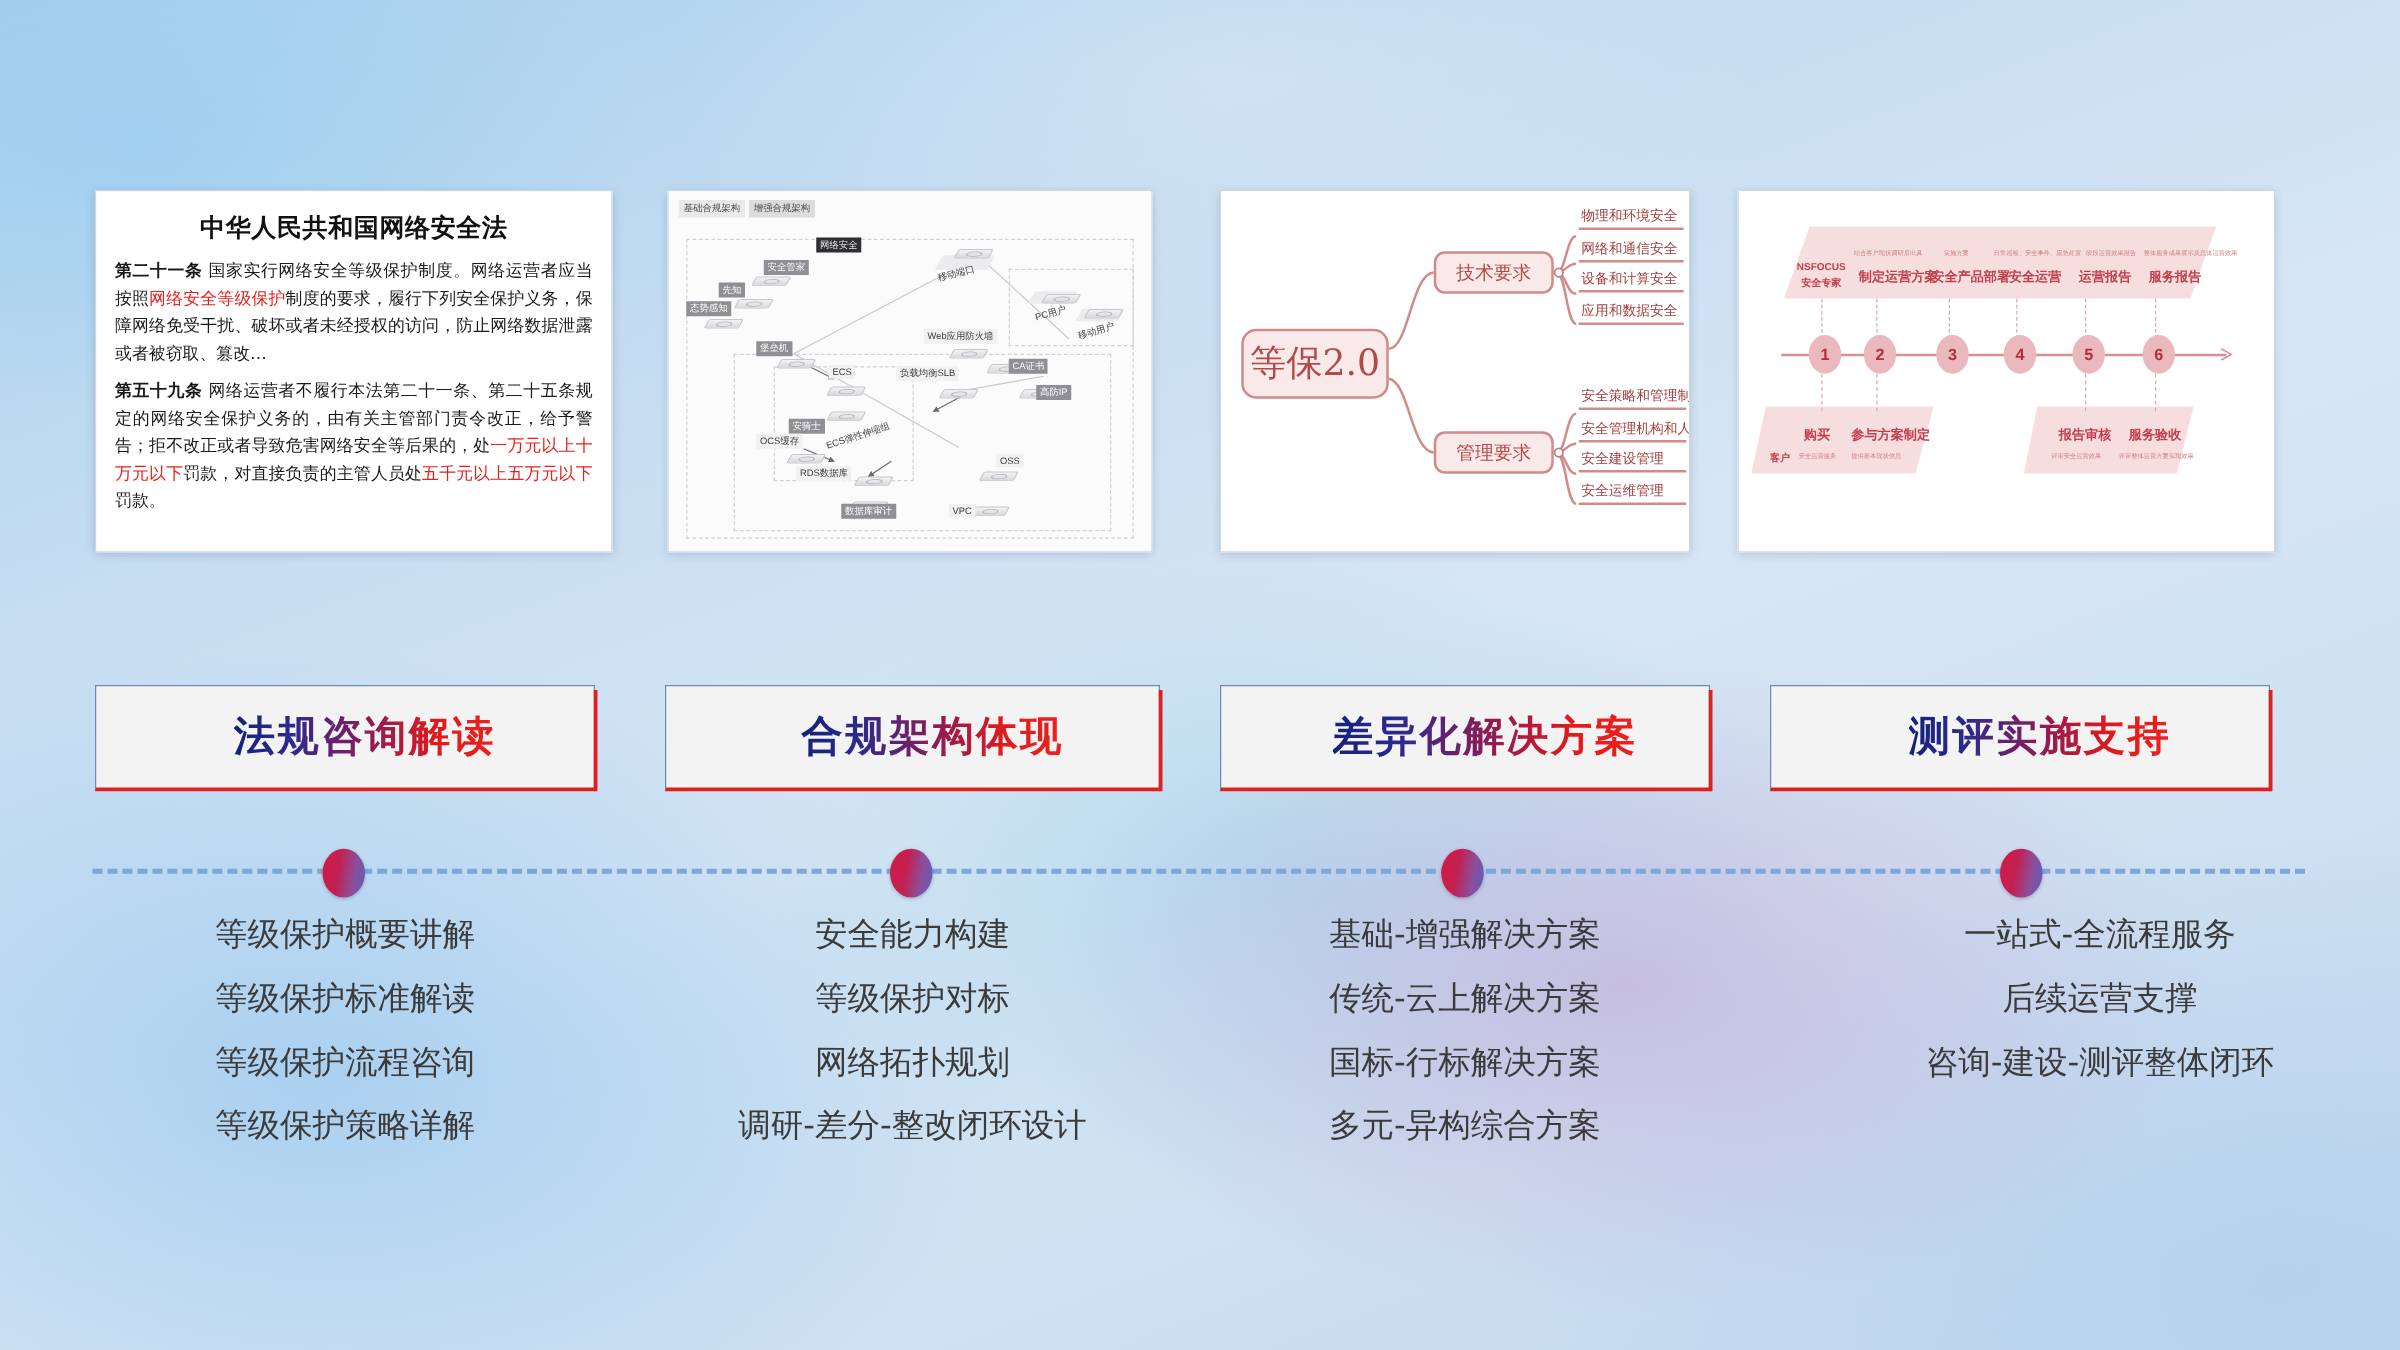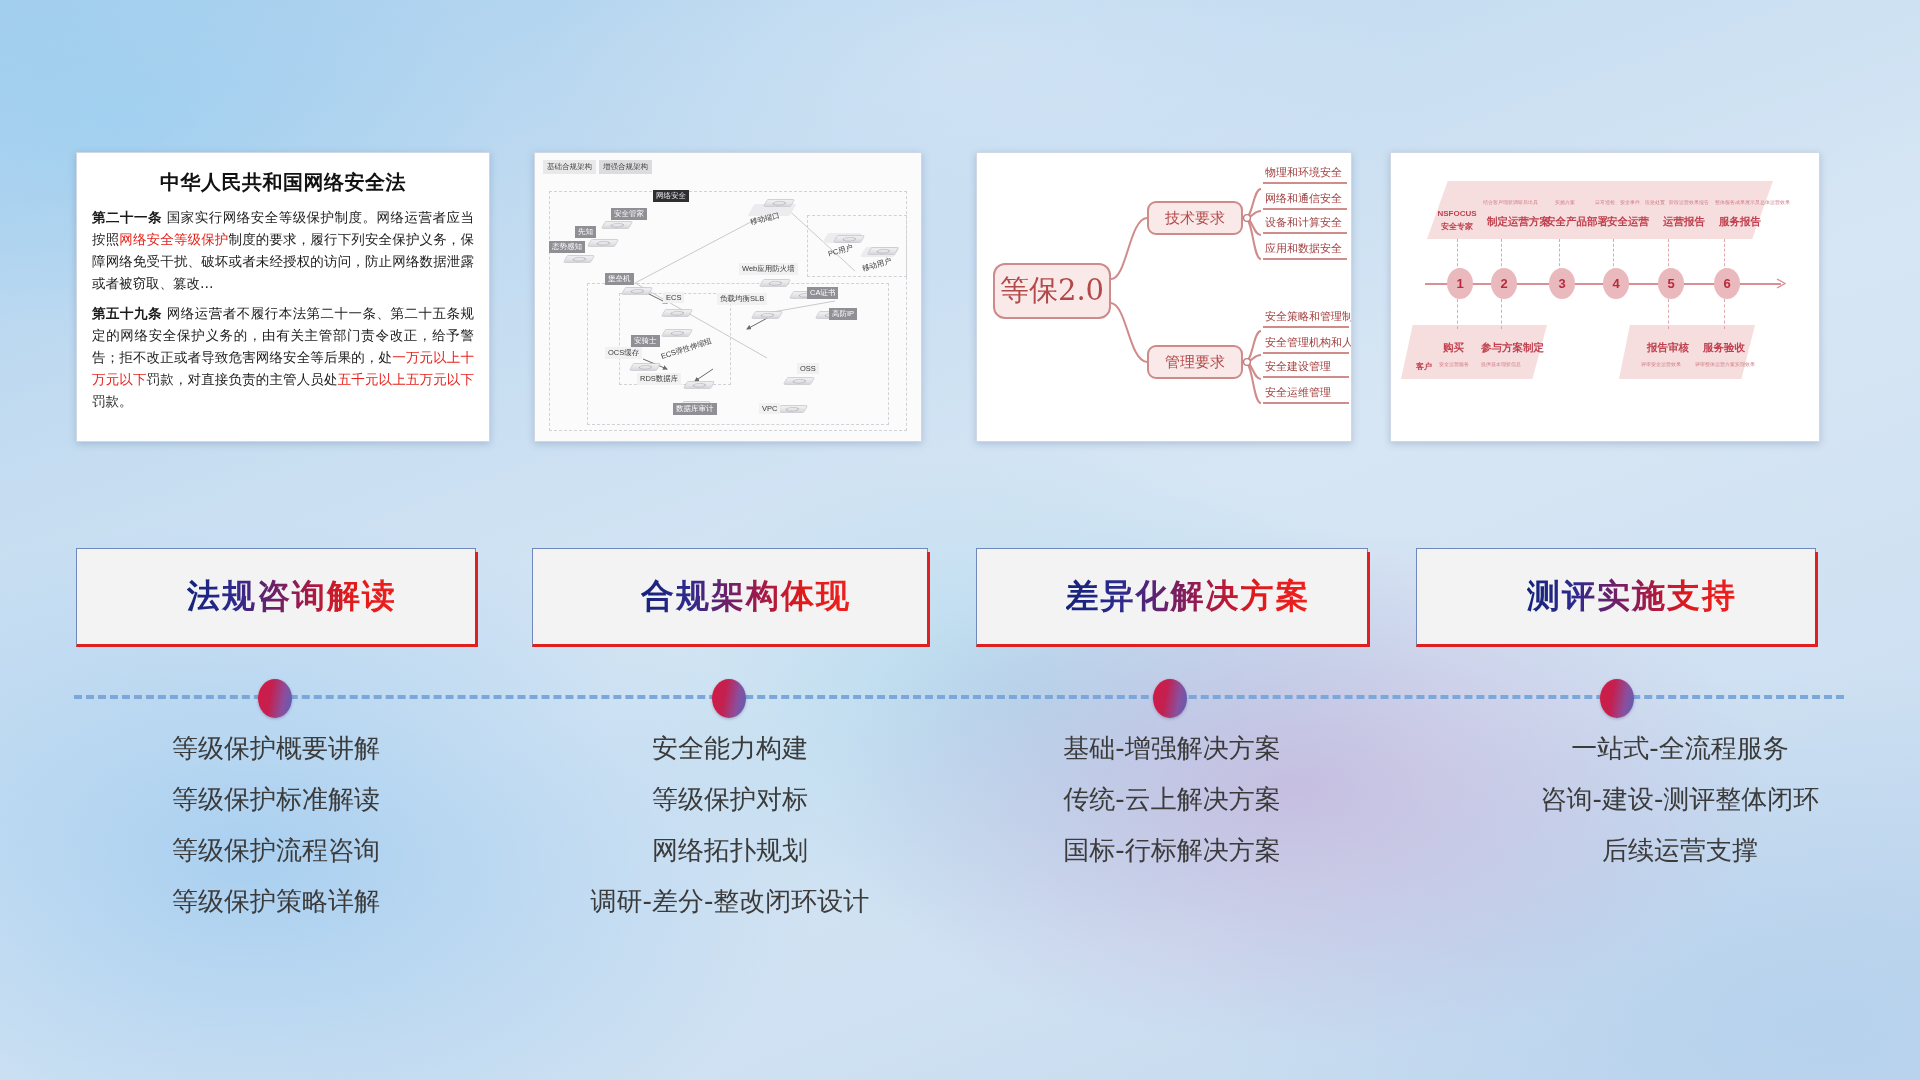--- a/index.html
+++ b/index.html
@@ -84,21 +84,21 @@
      display:flex;align-items:center;justify-content:center;}
   .tl .axis{position:absolute;height:1.5px;background:#d98f95;}
   .tl .stem{position:absolute;width:1px;border-left:1px dashed #e0a8ac;}
   .tl .big{position:absolute;font-size:10.5px;font-weight:700;color:#c0404f;white-space:nowrap;}
   .tl .sml{position:absolute;font-size:5px;color:#cf7f88;white-space:nowrap;}
   .tl .who{position:absolute;font-size:8px;font-weight:700;color:#c0404f;text-align:center;white-space:nowrap;}
 
   
   .labels{position:absolute;top:0;left:0;width:1920px;height:1080px;z-index:4;}
   .lbox{
-    position:absolute;top:548px;height:99px;box-sizing:border-box;
+    position:absolute;top:548px;height:85px;box-sizing:border-box;
     background:#f3f3f3;border:1px solid #7089bb;border-bottom:3px solid #e02020;
     box-shadow:3px 3px 0 -1px rgba(224,32,32,.0);
     display:flex;align-items:center;justify-content:center;padding-left:32px;
   }
   .lbox:after{content:"";position:absolute;right:-3px;top:3px;bottom:-3px;width:3px;background:#e02020;}
   .lbox span{
     font-size:33px;font-weight:700;letter-spacing:2px;
     background:linear-gradient(90deg,#14227a 0%,#2d2a8e 22%,#9a1a4e 55%,#e21a1a 78%,#ef2020 100%);
     -webkit-background-clip:text;background-clip:text;color:transparent;
     font-family:"DejaVu Sans","Liberation Sans",sans-serif;
@@ -417,19 +417,20 @@
   <div class="col k2">
     <div class="it">安全能力构建</div>
     <div class="it">等级保护对标</div>
     <div class="it">网络拓扑规划</div>
     <div class="it">调研-差分-整改闭环设计</div>
   </div>
   <div class="col k3">
     <div class="it">基础-增强解决方案</div>
     <div class="it">传统-云上解决方案</div>
     <div class="it">国标-行标解决方案</div>
+    <div class="it">多元-异构综合方案</div>
   </div>
   <div class="col k4">
     <div class="it">一站式-全流程服务</div>
+    <div class="it">后续运营支撑</div>
     <div class="it">咨询-建设-测评整体闭环</div>
-    <div class="it">后续运营支撑</div>
   </div>
 </div>
 
 </body></html>

